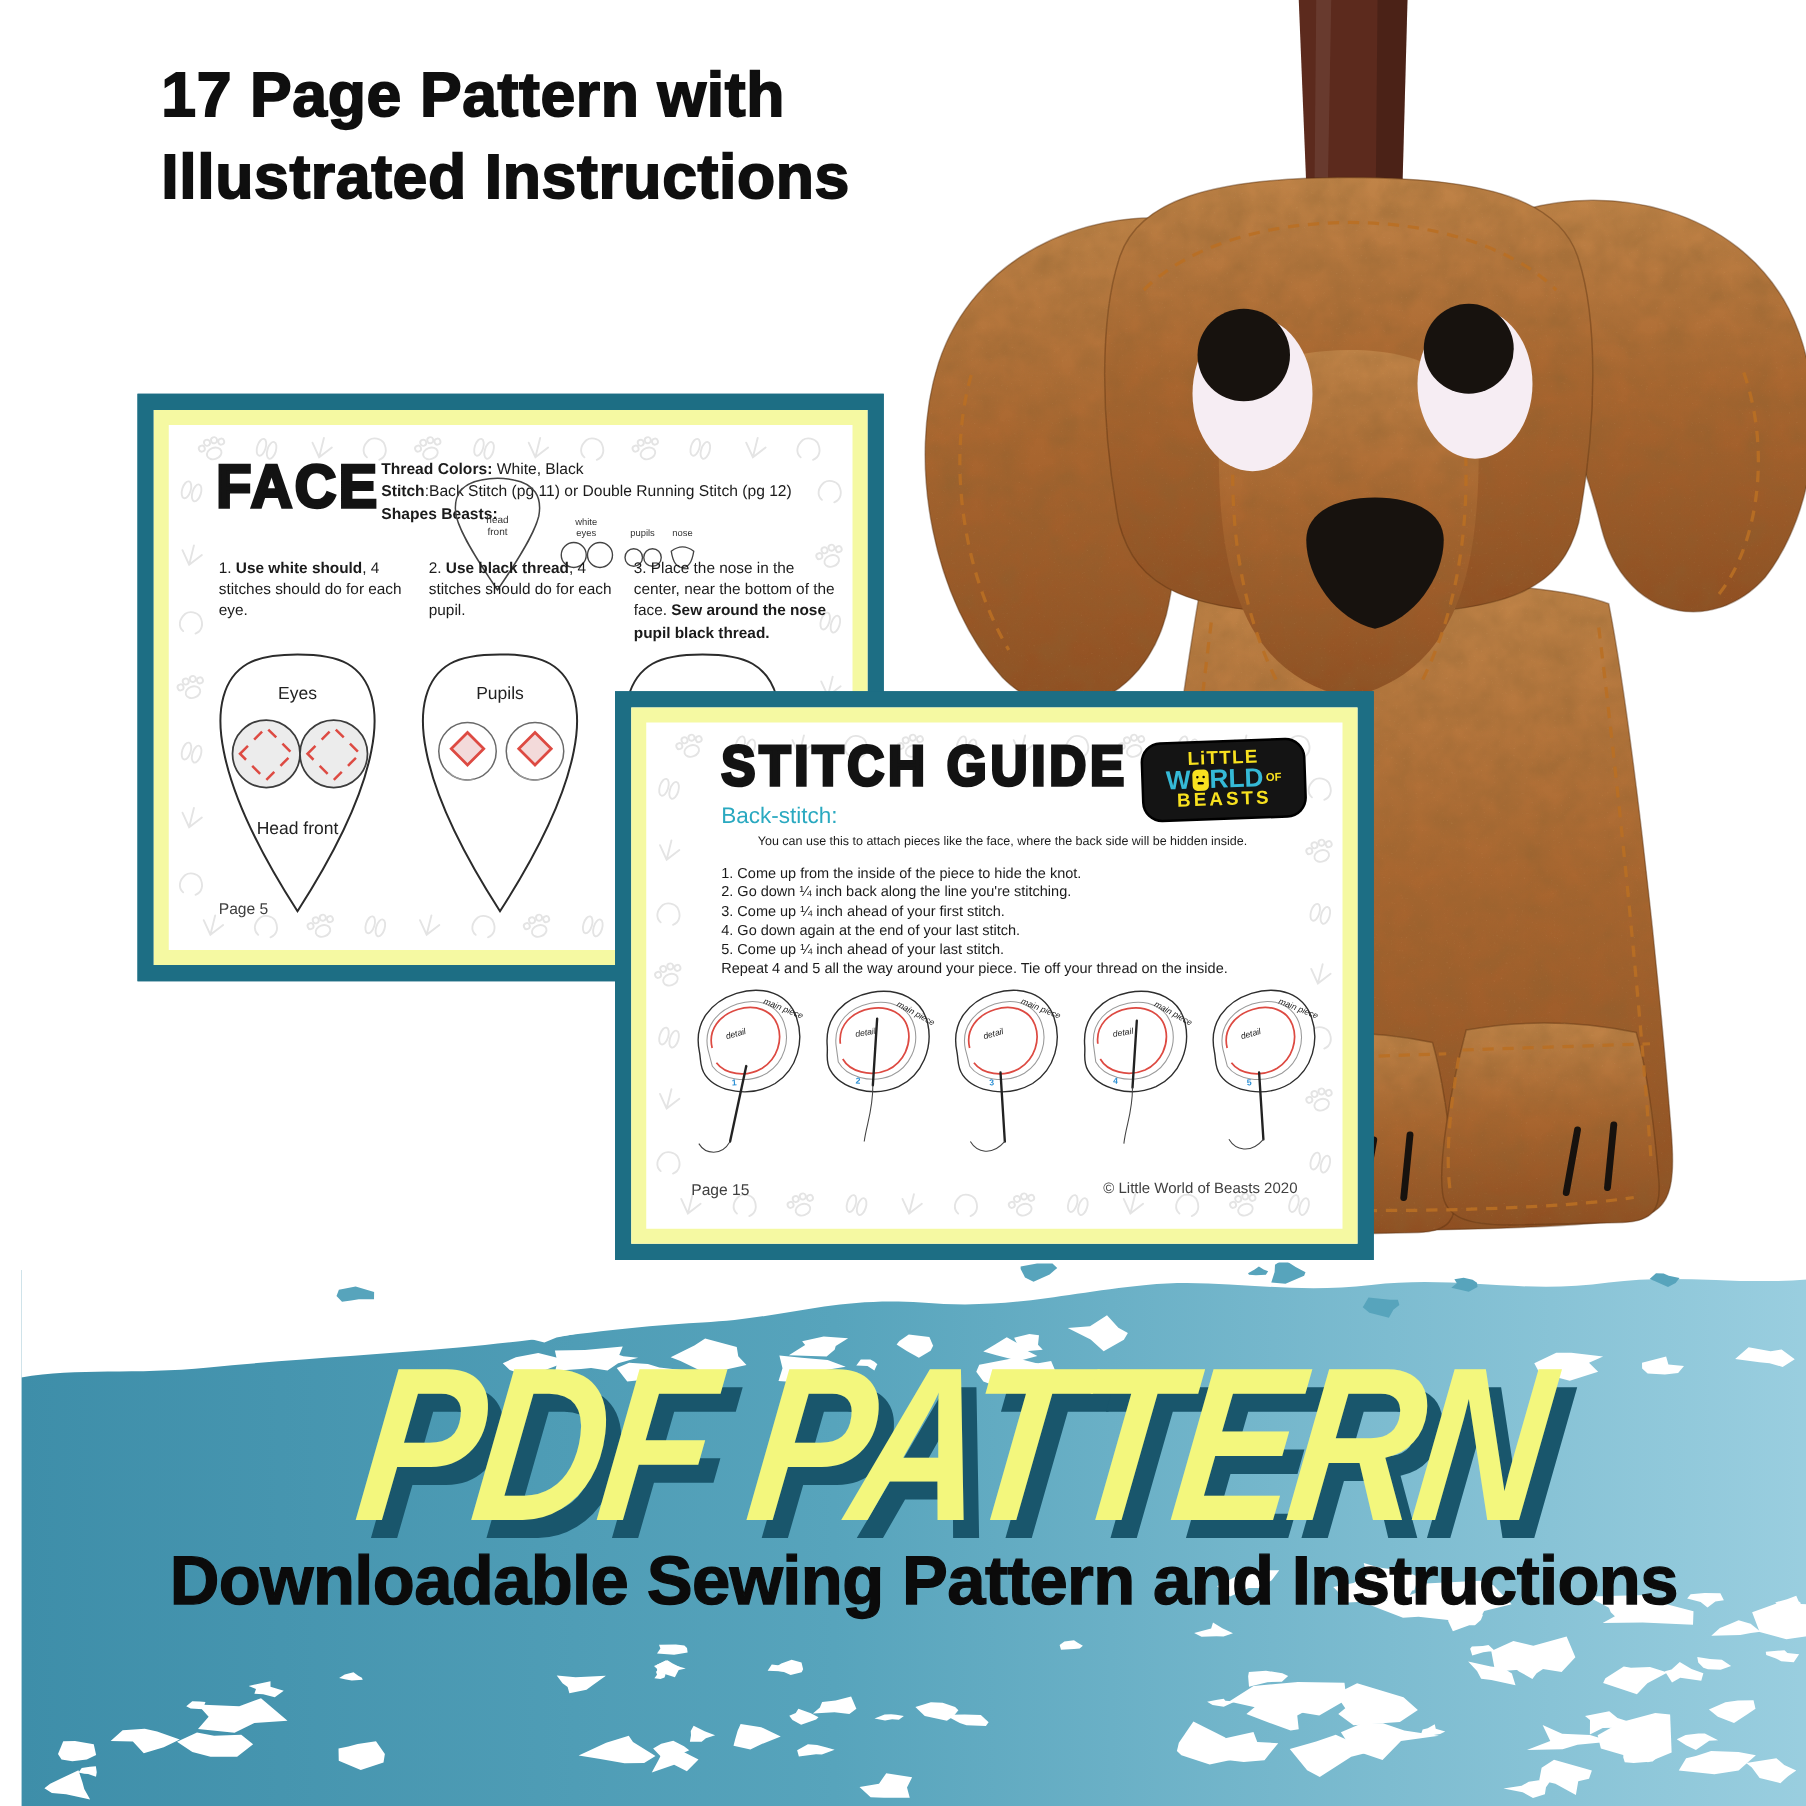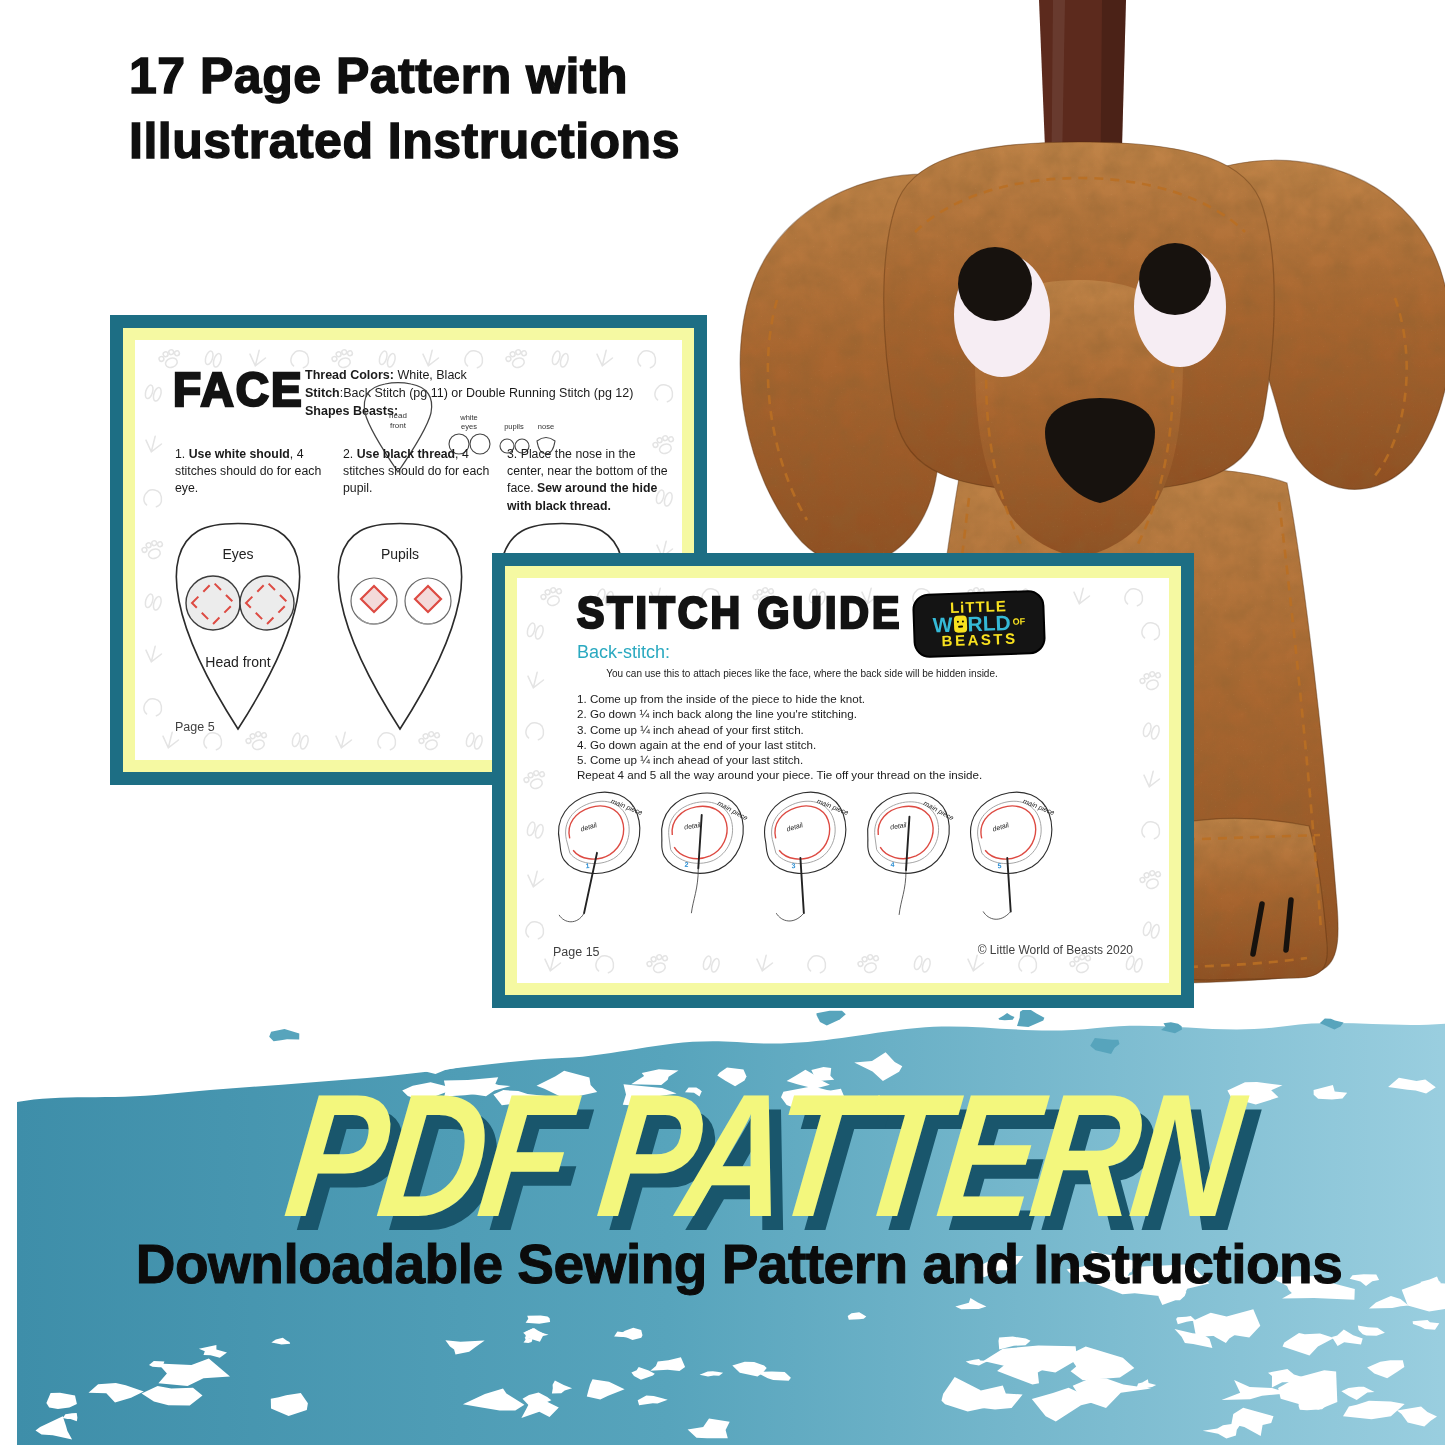--- a/index.html
+++ b/index.html
@@ -10,21 +10,21 @@
   .headline{position:absolute;left:112px;top:44px;font-size:50px;font-weight:bold;
             color:#0f0f0f;line-height:1.3;letter-spacing:.5px;z-index:4;
             -webkit-text-stroke:1.4px #0f0f0f;}
 
   
   .page{position:absolute;box-sizing:border-box;border:13px solid var(--teal-border);
         background:var(--teal-border);}
   .page-inner{position:absolute;inset:0;box-sizing:border-box;border:12px solid var(--yellow-border);
         background:#ffffff;overflow:hidden;}
   .face-page{left:93px;top:315px;width:597px;height:470px;z-index:2;}
-  .stitch-page{left:475px;top:553px;width:702px;height:455px;z-index:3;}
+  .stitch-page{left:475px;top:553px;width:607px;height:455px;z-index:3;}
 
   .orn-strip{position:absolute;display:flex;justify-content:space-between;align-items:center;
              pointer-events:none;z-index:0;}
   .orn-top{top:4px;left:22px;right:22px;height:30px;}
   .orn-bottom{bottom:4px;left:22px;right:22px;height:30px;}
   .orn-left{left:3px;top:40px;bottom:40px;width:30px;flex-direction:column;}
   .orn-right{right:3px;top:40px;bottom:40px;width:30px;flex-direction:column;}
 
   .face-title{position:absolute;left:38px;top:22px;font-size:46px;font-weight:bold;color:#131313;
               letter-spacing:2px;-webkit-text-stroke:2.5px #131313;transform:scaleY(1.05);z-index:1;}
@@ -179,21 +179,21 @@
      <path d="M190,61 q9,-7 18,0 q-2,13 -9,13 q-7,0 -9,-13 z" fill="none" stroke="#444" stroke-width="1.1"></path>
    </svg>
         </div>
       <div class="face-instr instr-1">
         <span>1. </span><b>Use white should</b><span>, 4 stitches should do for each eye.</span>
       </div>
       <div class="face-instr instr-2">
         <span>2. </span><b>Use black thread</b><span>, 4 stitches should do for each pupil.</span>
       </div>
       <div class="face-instr instr-3">
-        <span>3. </span><span>Place the nose in the center, near the bottom of the face. </span><b>Sew around the hide with black thread.</b>
+        <span>3. </span><span>Place the nose in the center, near the bottom of the face. </span><b>Sew around the nose pupil black thread.</b>
       </div>
       <div class="pick-row" id="pick-row"><svg width="150" height="222" viewBox="0 0 140 222">
        <path d="M70,214 C52,186 20,132 11,86 C4,52 11,27 30,16 C47,6 93,6 110,16 C129,27 136,52 129,86 C120,132 88,186 70,214 Z" fill="#fff" stroke="#2b2b2b" stroke-width="1.6"></path>
        <text x="70" y="44" font-size="14" fill="#222" text-anchor="middle">Eyes</text>
        <circle cx="45" cy="88" r="27" fill="#ececec" stroke="#3c3c3c" stroke-width="1.4"></circle>
      <path d="M24,88 L45,67 L66,88 L45,109 Z" fill="none" stroke="#dd4a42" stroke-width="2" stroke-dasharray="9 7"></path>
             <circle cx="99" cy="88" r="27" fill="#ececec" stroke="#3c3c3c" stroke-width="1.4"></circle>
      <path d="M78,88 L99,67 L120,88 L99,109 Z" fill="none" stroke="#dd4a42" stroke-width="2" stroke-dasharray="9 7"></path>
        <text x="70" y="152" font-size="14" fill="#222" text-anchor="middle">Head front</text>
      </svg><svg width="150" height="222" viewBox="0 0 140 222" style="margin-left:12px;">

